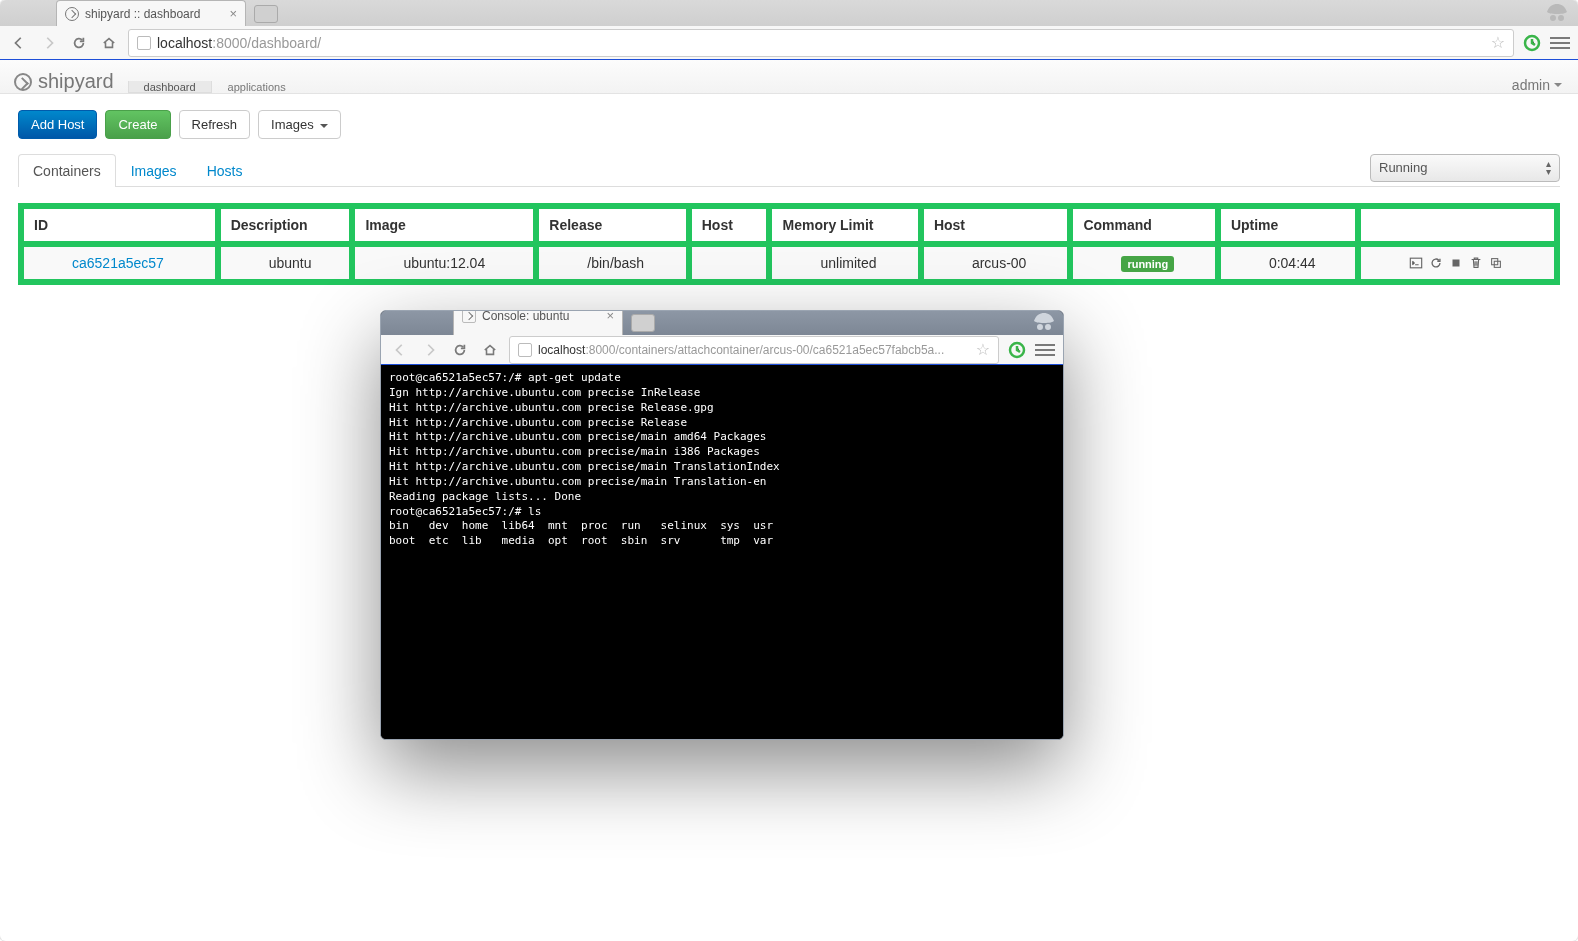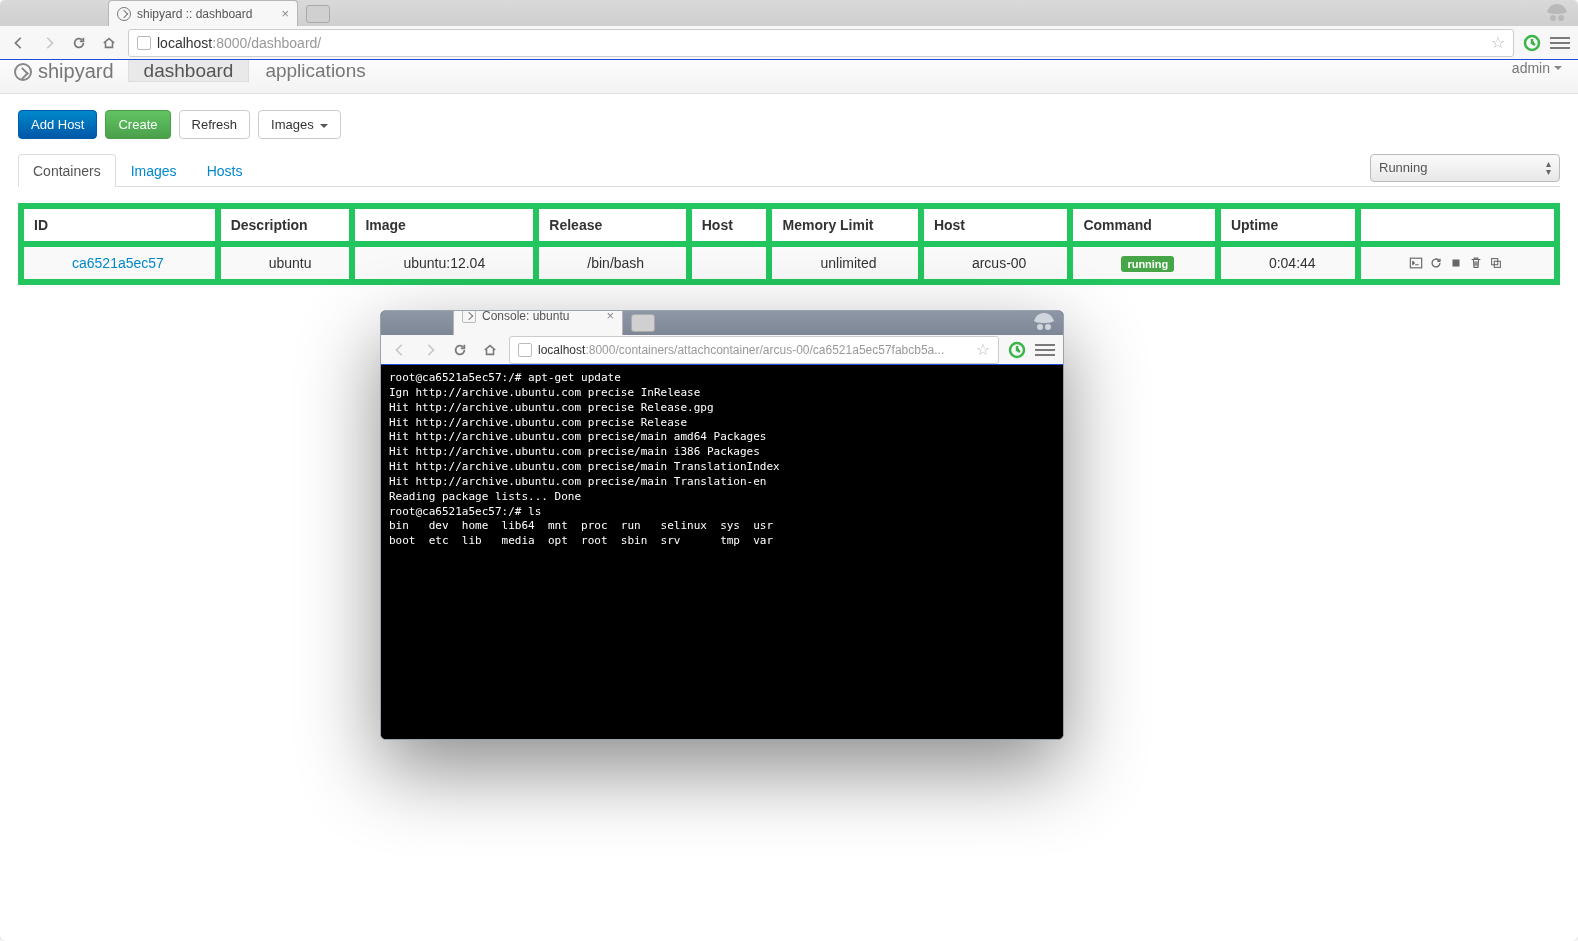--- a/index.html
+++ b/index.html
@@ -88,26 +88,26 @@
   .star { color:#bbb; font-size:16px;}
   .ext-icon { width:20px;height:20px; color:#3ab54a;}
   .ext-icon svg{width:20px;height:20px;}
   .hamburger { width:20px;height:20px; display:flex;flex-direction:column;justify-content:center;gap:3px;}
   .hamburger span{display:block;height:2px;background:#7a7a7a;}
 
   
   .navbar {
     height:34px; background:linear-gradient(#fcfcfc,#f3f3f3);
     border-bottom:1px solid #e3e3e3;
-    display:flex; align-items:flex-start;
+    display:flex; align-items:flex-end;
   }
   .brand { display:flex; align-items:center; gap:6px; padding:0 14px; color:#777; font-size:20px; font-weight:300;}
   .brand-icon{ width:18px;height:18px;border:2px solid #888;border-radius:50%; position:relative;}
   .brand-icon::after{content:"";position:absolute;width:7px;height:7px;border-top:2px solid #888;border-right:2px solid #888;transform:rotate(45deg);left:2px;top:4px;}
-  .nav-item{ display:flex;align-items:center;padding:0 16px;color:#777;font-size:19px;cursor:pointer;}
+  .nav-item{ display:flex;align-items:center;padding:0 16px;color:#777;font-size:11px;cursor:pointer;}
   .nav-item.active{ background:#e9e9e9; color:#555; box-shadow:inset 0 -1px 0 #ddd, inset 1px 0 0 #ddd, inset -1px 0 0 #ddd;}
   .nav-right{ margin-left:auto; padding:0 16px; display:flex;align-items:center;color:#777;gap:4px;cursor:pointer;}
   .caret{ width:0;height:0;border-left:4px solid transparent;border-right:4px solid transparent;border-top:4px solid #888;display:inline-block;}
 
   
   .content{ padding:16px 18px; }
   .btn-row{ display:flex; gap:8px; margin-bottom:14px;}
   .btn{ border:1px solid #ccc; border-radius:4px; padding:6px 12px; font-size:13px; cursor:pointer; background:#fff;color:#333;}
   .btn.primary{ background:#006dcc;border-color:#005bab;color:#fff; background-image:linear-gradient(#08c,#0057a8);}
   .btn.success{ background:#5bb75b;border-color:#4aa04a;color:#fff; background-image:linear-gradient(#62c462,#4aa04a);}
@@ -182,21 +182,21 @@
 
 <div class="mac-frame">
   <div class="mac-titlebar">
     <div class="traffic">
       <div class="tl-btn"></div>
       <div class="tl-btn"></div>
       <div class="tl-btn"></div>
     </div>
   </div>
 
-  <div class="chrome-tabs" style="position:relative; margin-top:-26px; height:26px; padding-left:108px;text-align:center;">
+  <div class="chrome-tabs" style="position:relative; margin-top:-26px; height:26px; padding-left:56px;text-align:center;">
     <div class="chrome-tab">
       <span class="favicon"></span>
       <span>shipyard :: dashboard</span>
       <span class="close-x">×</span>
     </div>
     <div class="chrome-newtab"></div>
     <div class="incognito">
       <svg viewBox="0 0 30 22">
           <path fill="#b9b9b9" d="M5 10c2-6 6-8 10-8s8 2 10 8c-1 1-4 2-10 2S6 11 5 10zm3 6a3 3 0 116 0 3 3 0 01-6 0zm8 0a3 3 0 116 0 3 3 0 01-6 0z"></path>
         </svg>

